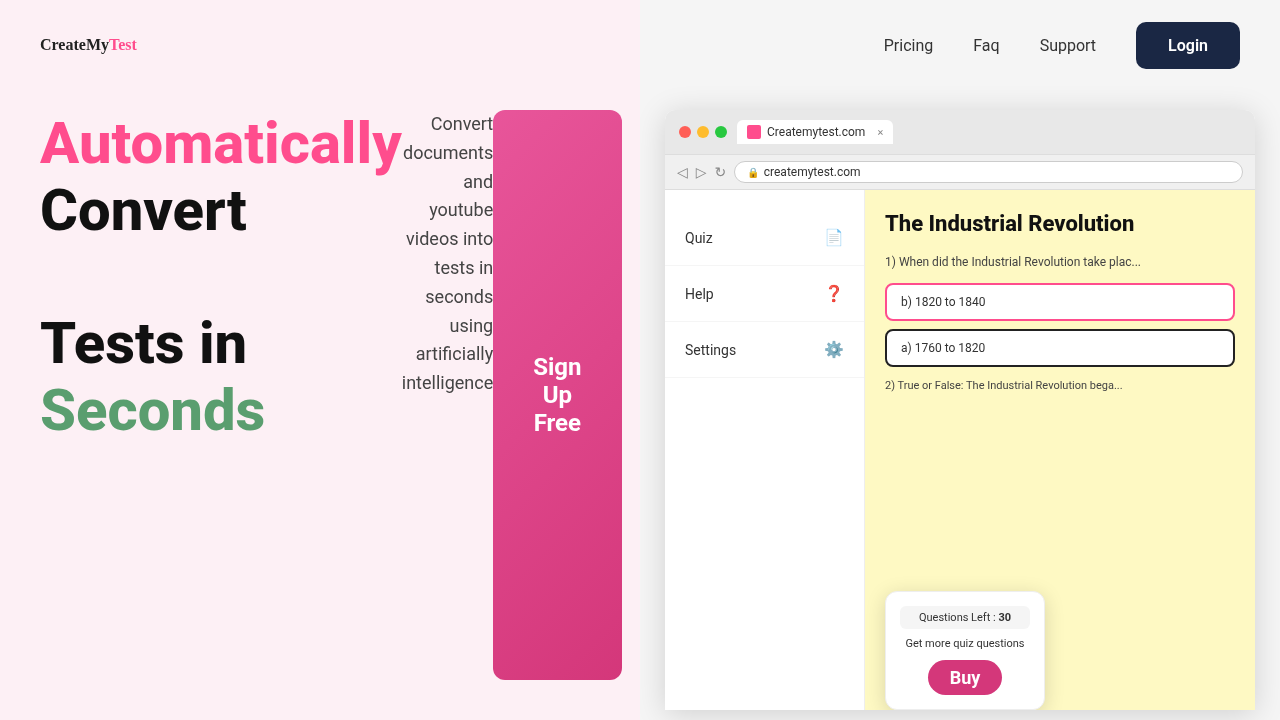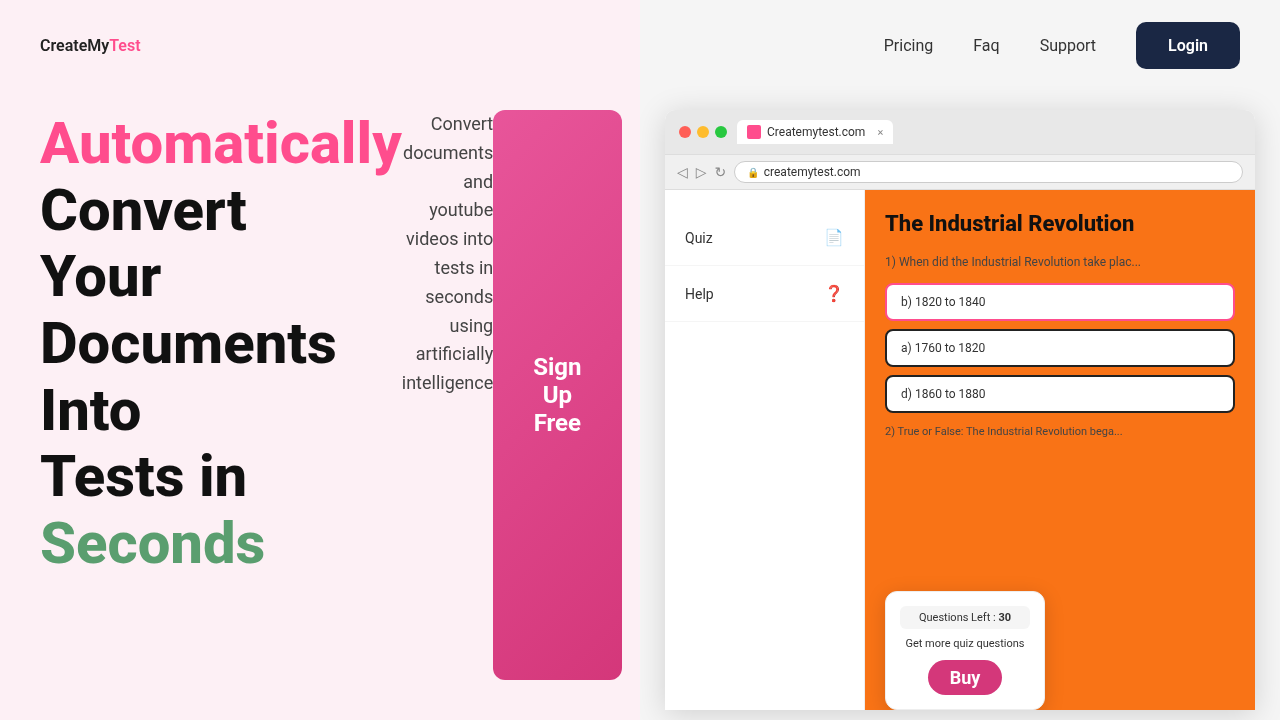--- a/index.html
+++ b/index.html
@@ -21,20 +21,21 @@
       height: 90px;
       display: flex;
       align-items: center;
       padding: 0 40px;
       z-index: 10;
     }
 
     .logo-area {
       display: flex;
       align-items: center;
+      font-family: Liberation Serif, serif;
     }
 
     .logo-create {
       font-size: 16px;
       font-weight: 600;
       color: #222;
     }
 
     .logo-my {
       font-size: 16px;
@@ -258,21 +259,21 @@
     }
 
     .sidebar-icon {
       font-size: 16px;
       color: #888;
     }
 
     
     .app-content {
       flex: 1;
-      background: #f97316;
+      background: #fef9c3;
       padding: 20px;
       overflow: hidden;
       position: relative;
     }
 
     
     .quiz-title {
       font-size: 22px;
       font-weight: 800;
       color: #111;
@@ -366,21 +367,21 @@
       <button class="nav-link">Pricing</button>
       <button class="nav-link">Faq</button>
       <button class="nav-link">Support</button>
       <button class="login-btn">Login</button>
     </nav>
   </div>
 
   <div class="left-panel">
     <h1 class="hero-title">
       <span class="highlight-pink">Automatically</span><span> Convert</span><br>
-      <span>Your Documents Into</span><br>
+      <br>
       <span>Tests in </span><span class="highlight-green">Seconds</span>
     </h1>
     <p class="hero-subtitle">
       <span>Convert documents and youtube videos into tests in</span><br>
       <span>seconds using artificially intelligence</span>
     </p>
     <button class="signup-btn">Sign Up Free</button>
   </div>
 
   <div class="right-panel">
@@ -413,34 +414,35 @@
 
         <div class="app-sidebar">
           <div class="sidebar-item">
             <span>Quiz</span>
             <span class="sidebar-icon">📄</span>
           </div>
           <div class="sidebar-item">
             <span>Help</span>
             <span class="sidebar-icon">❓</span>
           </div>
+          <div class="sidebar-item">
+            <span>Settings</span>
+            <span class="sidebar-icon">⚙️</span>
+          </div>
         </div>
 
         <div class="app-content">
           <div class="quiz-title">The Industrial Revolution</div>
           <div class="quiz-question">1) When did the Industrial Revolution take plac...</div>
 
           <div class="quiz-option selected">
             <span>b)  1820 to 1840</span>
           </div>
           <div class="quiz-option">
             <span>a)  1760 to 1820</span>
-          </div>
-          <div class="quiz-option">
-            <span>d)  1860 to 1880</span>
           </div>
 
           <div class="quiz-q2">2) True or False: The Industrial Revolution bega...</div>
 
           <div class="popup-overlay">
             <div class="popup-questions-left">
               <span>Questions Left : </span><span class="count">30</span>
             </div>
             <div class="popup-text">Get more quiz questions</div>
             <button class="popup-buy-btn">Buy</button>

